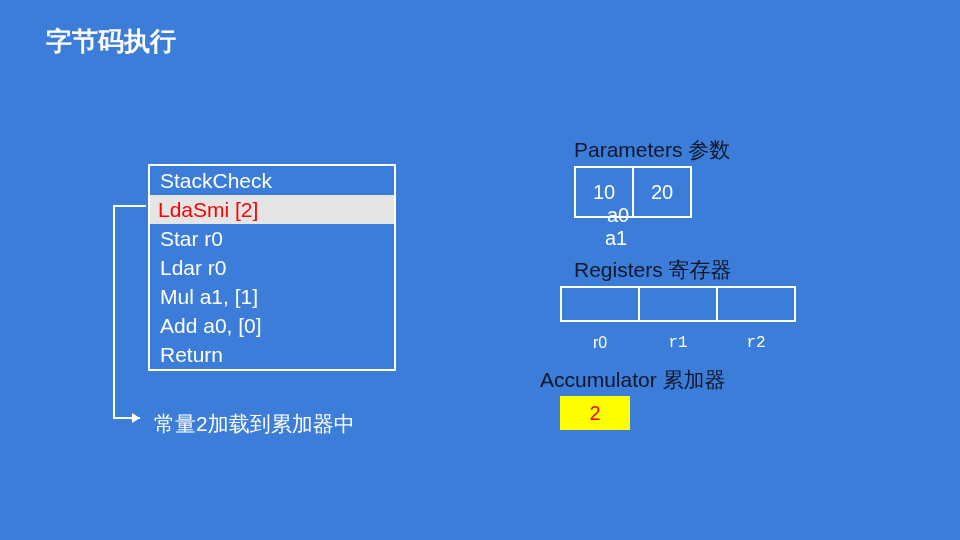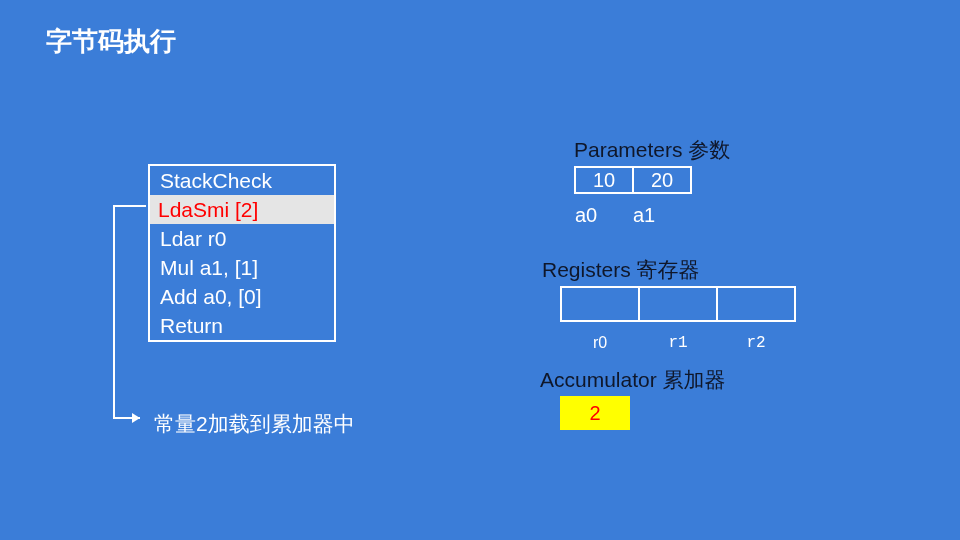--- a/index.html
+++ b/index.html
@@ -17,21 +17,21 @@
     top: 24px;
     left: 30px;
     font-size: 26px;
     font-weight: bold;
     margin-left: 16px;
   }
   .bytecode-box {
     position: absolute;
     top: 164px;
     left: 148px;
-    width: 188px;
+    width: 248px;
     border: 2px solid #fff;
     background: #3b7dd8;
   }
   .bytecode-line {
     font-size: 21px;
     padding: 0 10px;
     line-height: 29px;
     white-space: nowrap;
   }
   .bytecode-line.active {
@@ -54,46 +54,47 @@
     font-size: 21px;
     color: #fff;
     text-align: right;
   }
   .section-label {
     position: absolute;
     font-size: 21px;
     color: #0f172a;
   }
   .params-label { top: 136px; left: 574px; }
-  .regs-label   { top: 256px; left: 542px; text-align: right; }
+  .regs-label   { top: 256px; left: 574px; text-align: right; }
   .accum-label  { top: 366px; left: 540px; }
 
   .param-table {
     position: absolute;
     top: 166px;
     left: 574px;
     display: flex;
   }
   .param-cell {
     width: 60px;
-    height: 28px;
+    height: 52px;
     border: 2px solid #fff;
     margin-left: -2px;
     display: flex;
     align-items: center;
     justify-content: center;
     font-size: 20px;
     color: #fff;
   }
   .param-cell:first-child { margin-left: 0; }
   .param-names {
     position: absolute;
     top: 204px;
-    left: 556px;
+    left: 588px;
     display: flex;
+    flex-direction: column;
   }
   .param-name {
     width: 60px;
     text-align: center;
     font-size: 20px;
     color: #fff;
   }
   .param-name:first-child { margin-left: 0; }
   .param-name + .param-name { margin-left: -2px; }
 
@@ -144,20 +145,21 @@
   }
 </style>
 </head>
 <body>
 
 <div class="title">字节码执行</div>
 
 <div class="bytecode-box" id="bytecode-box">
     <div class="bytecode-line">StackCheck</div>
     <div class="bytecode-line active">LdaSmi [2]</div>
+    <div class="bytecode-line">Star r0</div>
     <div class="bytecode-line">Ldar r0</div>
     <div class="bytecode-line">Mul a1, [1]</div>
     <div class="bytecode-line">Add a0, [0]</div>
     <div class="bytecode-line">Return</div>
   </div>
 
 <div class="arrow-wrap">
   <svg width="40" height="230">
     <path d="M 40 6 L 8 6 L 8 218 L 34 218" stroke="#fff" stroke-width="2" fill="none"></path>
     <path d="M 34 218 L 26 213 L 26 223 Z" fill="#fff"></path>

